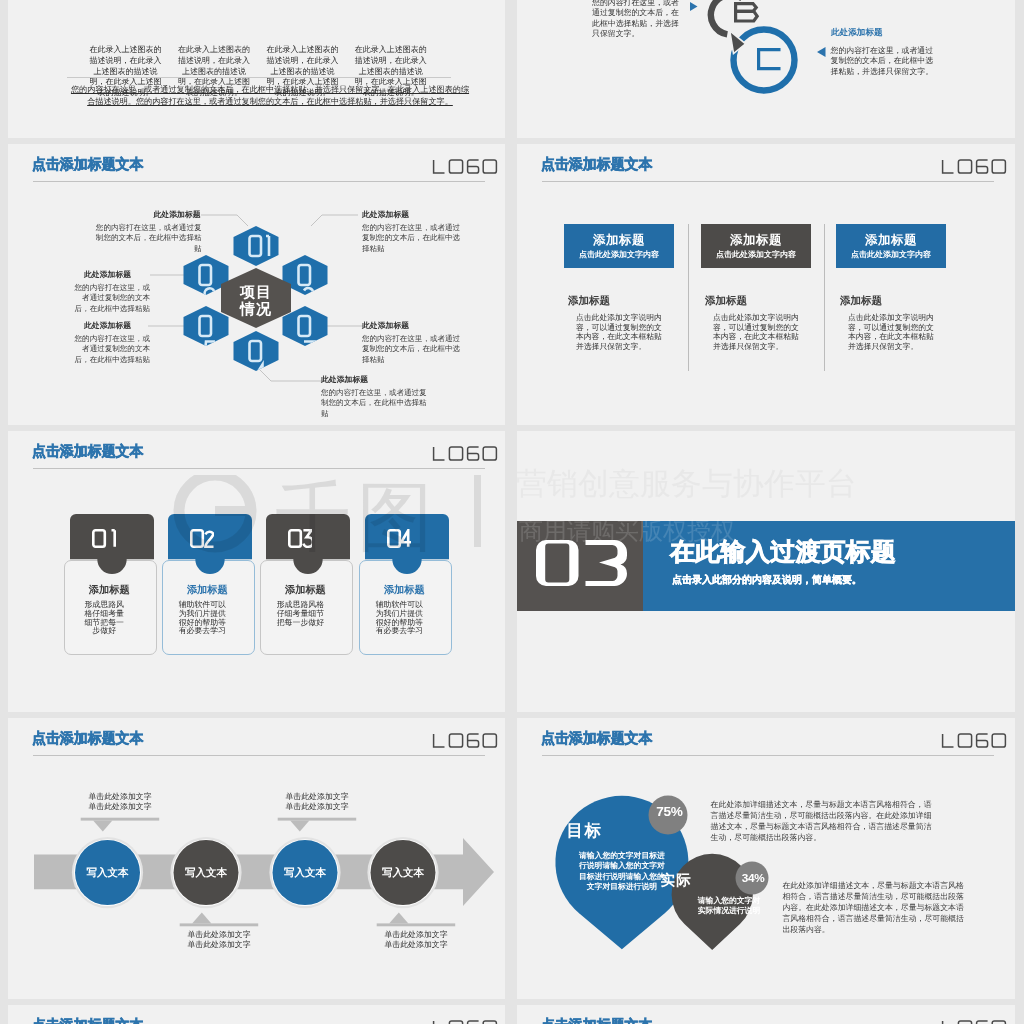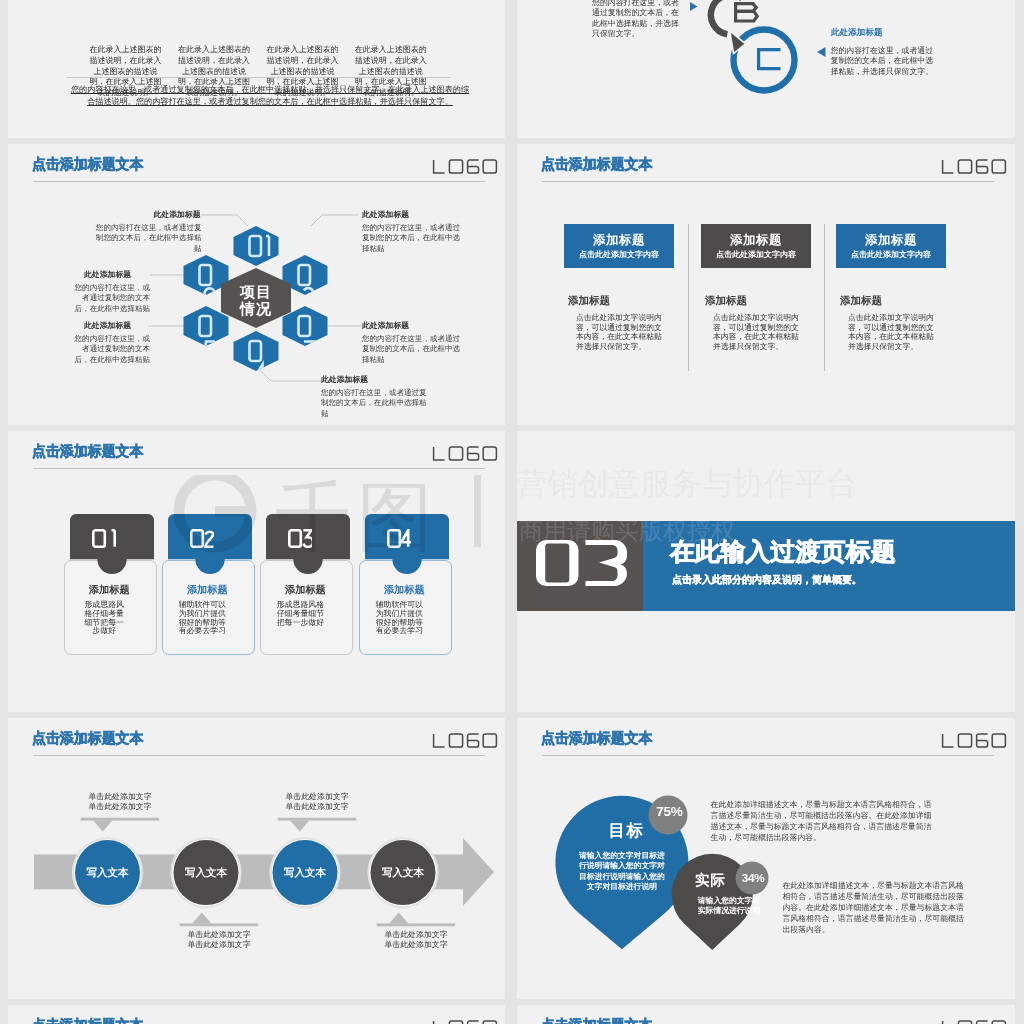--- a/index.html
+++ b/index.html
@@ -25,21 +25,21 @@
   .cdt{font-size:10.5px;font-weight:bold;color:#3d3d3d;white-space:nowrap;}
   .cdb{font-size:7.8px;line-height:9.7px;color:#333;margin-left:8px;}
   .wmark{position:absolute;left:165px;top:44px;pointer-events:none;z-index:9;opacity:0.09;}
   .tabcol{position:absolute;top:83px;width:100px;height:130px;}
   .tabshape{position:absolute;left:10.3px;top:0;z-index:3;}
   .tabnum{position:absolute;left:34px;top:15px;line-height:0;z-index:4;}
   .tabcard{position:absolute;left:6px;top:45.5px;width:91px;height:93px;border:1px solid #c6c6c6;border-radius:7px;background:#f3f3f3;z-index:2;}
   .tabcard-b{border-color:#95bcd8;}
   .tabt{z-index:5;left:6px;top:69px;width:91px;text-align:center;font-size:10.2px;font-weight:bold;color:#3d3d3d;}
   .tabt-b{color:#2d74ad;}
-  .pintitle{text-align:center;font-weight:bold;color:#fff;font-family:Liberation Mono, monospace;}
+  .pintitle{text-align:left;font-weight:bold;color:#fff;font-family:Liberation Mono, monospace;}
   .pinbody{text-align:center;font-size:7.8px;line-height:10.5px;font-weight:bold;color:#fff;}
   .pinbadge{text-align:center;font-weight:bold;color:#fff;}
   .pinpara{font-size:7.9px;line-height:11px;color:#3b3b3b;}
   .tlnode{top:148px;width:65px;text-align:center;font-size:10.5px;font-weight:bold;color:#fff;}
   .tlcap{font-size:7.9px;line-height:10.3px;color:#2e2e2e;width:82px;text-align:center;}
   .wm2{position:absolute;left:-1px;top:32px;font-size:30.8px;color:#e8e8e8;white-space:nowrap;letter-spacing:0.2px;}
   .wm3{position:absolute;left:2px;top:84px;font-size:24px;color:#ffffff;white-space:nowrap;letter-spacing:0px;z-index:3;opacity:0.14;}
   .secnum{position:absolute;left:19px;top:109px;line-height:0;}
   .sectitle{left:153px;top:104px;font-size:24.6px;font-weight:bold;color:#fff;white-space:nowrap;letter-spacing:0px;transform:scaleX(1.02);transform-origin:left top;-webkit-text-stroke:0.8px #fff;}
   .secsub{left:155px;top:142px;font-size:10.1px;font-weight:bold;color:#fff;white-space:nowrap;transform:scaleX(0.99);transform-origin:left top;-webkit-text-stroke:0.35px #fff;}

